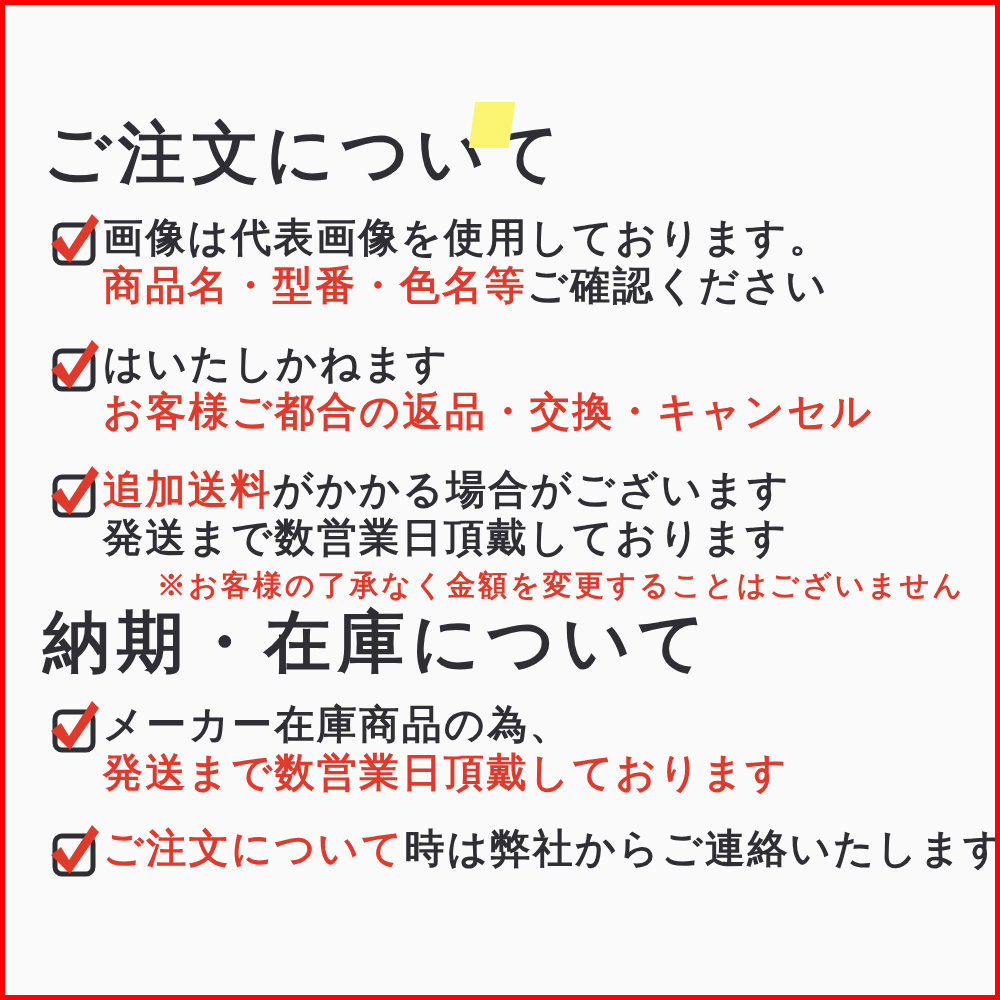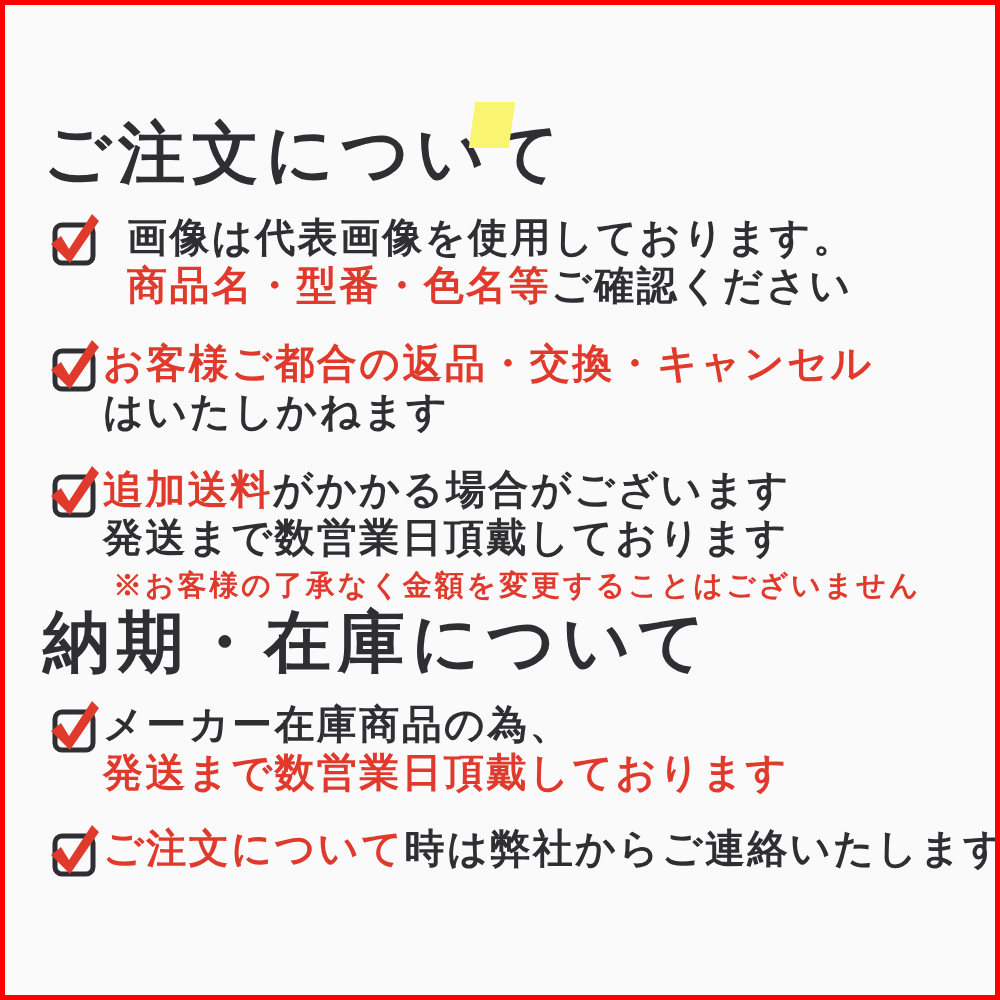--- a/index.html
+++ b/index.html
@@ -40,21 +40,21 @@
   .sections{padding:0 30px 0 38px;}
   .section-heading{
     font-size:67px;line-height:1.15;font-weight:700;
     letter-spacing:0.10em;color:var(--text-dark);
     white-space:nowrap;
   }
   .section:nth-child(1) .section-heading{margin-top:54px;}
   .section:nth-child(2) .section-heading{}
   
   .item{display:flex;align-items:flex-start;margin-left:6px;}
-  .item-1{margin-top:22px;gap:24px;}
+  .item-1{margin-top:22px;}
   .item-2{margin-top:30px;}
   .item-3{margin-top:30px;}
   .item-4{margin-top:20px;}
   .item-5{margin-top:28px;}
   .checkbox{flex:0 0 52px;width:52px;margin-right:2px;margin-top:-4px;}
   .checkbox svg{display:block;}
   .checkbox rect{fill:none;stroke:var(--text-dark);stroke-width:5px;}
   .checkbox path{fill:var(--accent-red);}
   .item-text{flex:1 1 auto;}
   .line{
@@ -62,20 +62,21 @@
     letter-spacing:0.06em;color:var(--text-dark);
     white-space:nowrap;
   }
   .seg-red{color:var(--accent-red);}
   .seg-dark{color:var(--text-dark);}
   .note{
     margin-top:7px;margin-left:10px;
     font-size:29px;line-height:1.2;font-weight:600;
     letter-spacing:0.10em;color:var(--accent-red);
     white-space:nowrap;
+    text-align:right;
   }
 </style>
 </head>
 <body>
 
 <div class="page">
 
   <div class="title-row">
     <div class="title-inner">
       <span class="title-hl"></span>
@@ -98,22 +99,22 @@
           </div>
         </div>
         <div class="item item-2">
   <span class="checkbox">
     <svg width="52" height="58" viewBox="0 0 52 58" aria-hidden="true">
       <rect x="6" y="16" width="38" height="38" rx="7"></rect>
       <path d="M2 35 L12 27 L20 40 L43 5 L50 12 L21 54 Z"></path>
     </svg>
   </span>
 <div class="item-text">
+            <div class="line"><span class="seg-dark">はいたしかねます</span></div>
             <div class="line"><span class="seg-red">お客様ご都合の返品・交換・キャンセル</span></div>
-            <div class="line"><span class="seg-dark">はいたしかねます</span></div>
           </div>
         </div>
         <div class="item item-3">
   <span class="checkbox">
     <svg width="52" height="58" viewBox="0 0 52 58" aria-hidden="true">
       <rect x="6" y="16" width="38" height="38" rx="7"></rect>
       <path d="M2 35 L12 27 L20 40 L43 5 L50 12 L21 54 Z"></path>
     </svg>
   </span>
 <div class="item-text">

